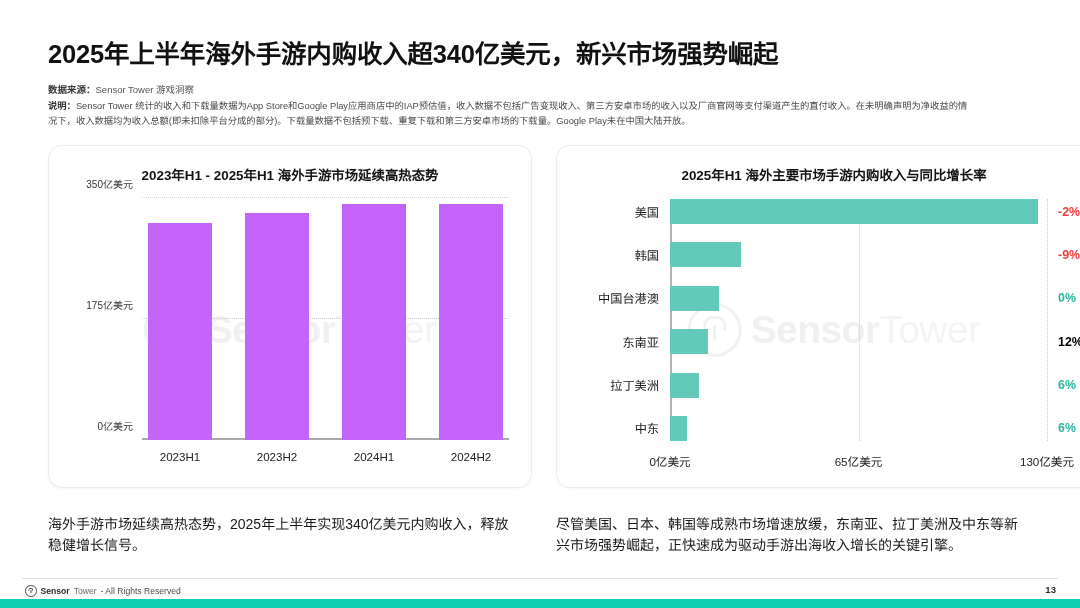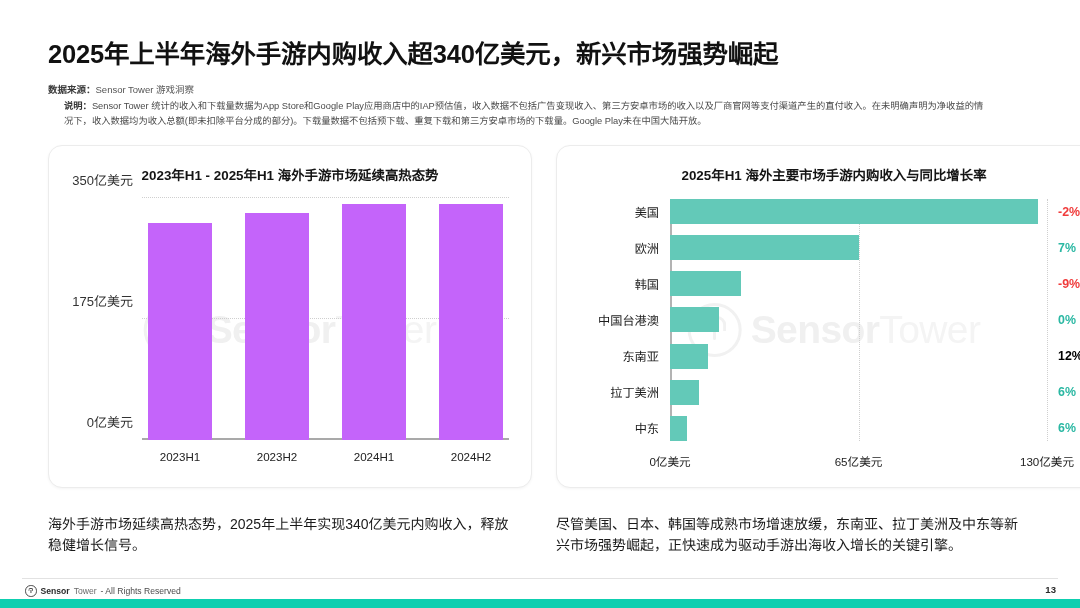--- a/index.html
+++ b/index.html
@@ -47,21 +47,20 @@
     color: #555;
   }
   .note-block {
     position: absolute;
     left: 48px;
     top: 99px;
     width: 920px;
     font-size: 9.3px;
     line-height: 14.6px;
     color: #4a4a4a;
-    margin-left: 16px;
   }
   .note-block .lbl {
     font-weight: 700;
     color: #333;
   }
 
   
   .card {
     position: absolute;
     top: 145px;
@@ -155,21 +154,21 @@
   .v-baseline {
     position: absolute;
     left: 0; right: 0;
     bottom: 0;
     height: 1.6px;
     background: #a9a9a9;
   }
   .v-ylabel {
     position: absolute;
     right: calc(100% + 9px);
-    font-size: 13px;
+    font-size: 10px;
     color: #333;
     white-space: nowrap;
     transform: translateY(-50%);
   }
   .v-bars {
     position: absolute;
     left: 0; right: 0; top: 0; bottom: 0;
     display: flex;
     align-items: center;
     justify-content: space-between;
@@ -410,25 +409,20 @@
           <div class="h-xlabel" style="left: 50%;">65亿美元</div>
           <div class="h-gridline" style="left: 100%;"></div>
           <div class="h-xlabel" style="left: 100%;">130亿美元</div>
           <div class="h-rows">
             <div class="h-row">
               <div class="h-cat">美国</div>
               <div class="h-bar" style="width: 97.6923%; background: rgb(99, 201, 184);"></div>
               <div class="h-growth" style="color: rgb(240, 60, 60); left: calc(100% + 11px); position: absolute;">-2%</div>
             </div>
             <div class="h-row">
-              <div class="h-cat">欧洲</div>
-              <div class="h-bar" style="width: 50%; background: rgb(99, 201, 184);"></div>
-              <div class="h-growth" style="color: rgb(43, 184, 163); left: calc(100% + 11px); position: absolute;">7%</div>
-            </div>
-            <div class="h-row">
               <div class="h-cat">韩国</div>
               <div class="h-bar" style="width: 18.8462%; background: rgb(99, 201, 184);"></div>
               <div class="h-growth" style="color: rgb(240, 60, 60); left: calc(100% + 11px); position: absolute;">-9%</div>
             </div>
             <div class="h-row">
               <div class="h-cat">中国台港澳</div>
               <div class="h-bar" style="width: 13.0769%; background: rgb(99, 201, 184);"></div>
               <div class="h-growth" style="color: rgb(43, 184, 163); left: calc(100% + 11px); position: absolute;">0%</div>
             </div>
             <div class="h-row">

